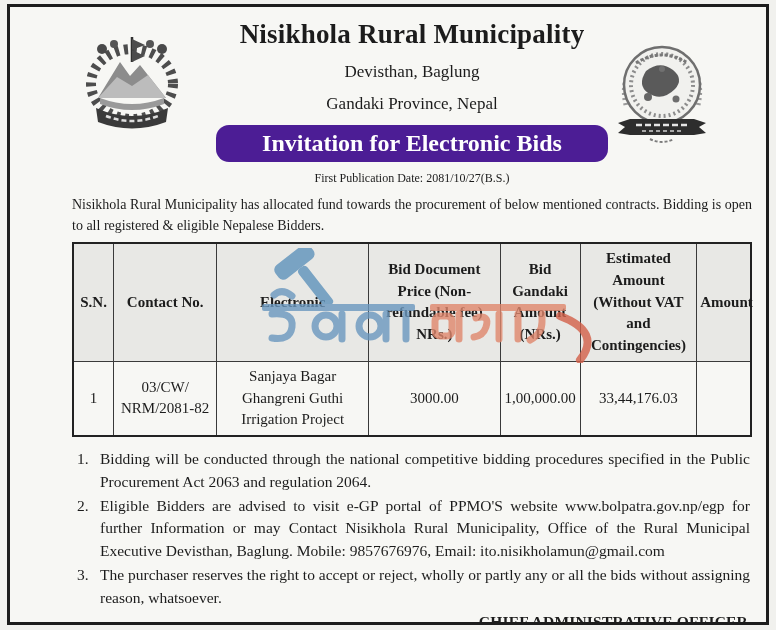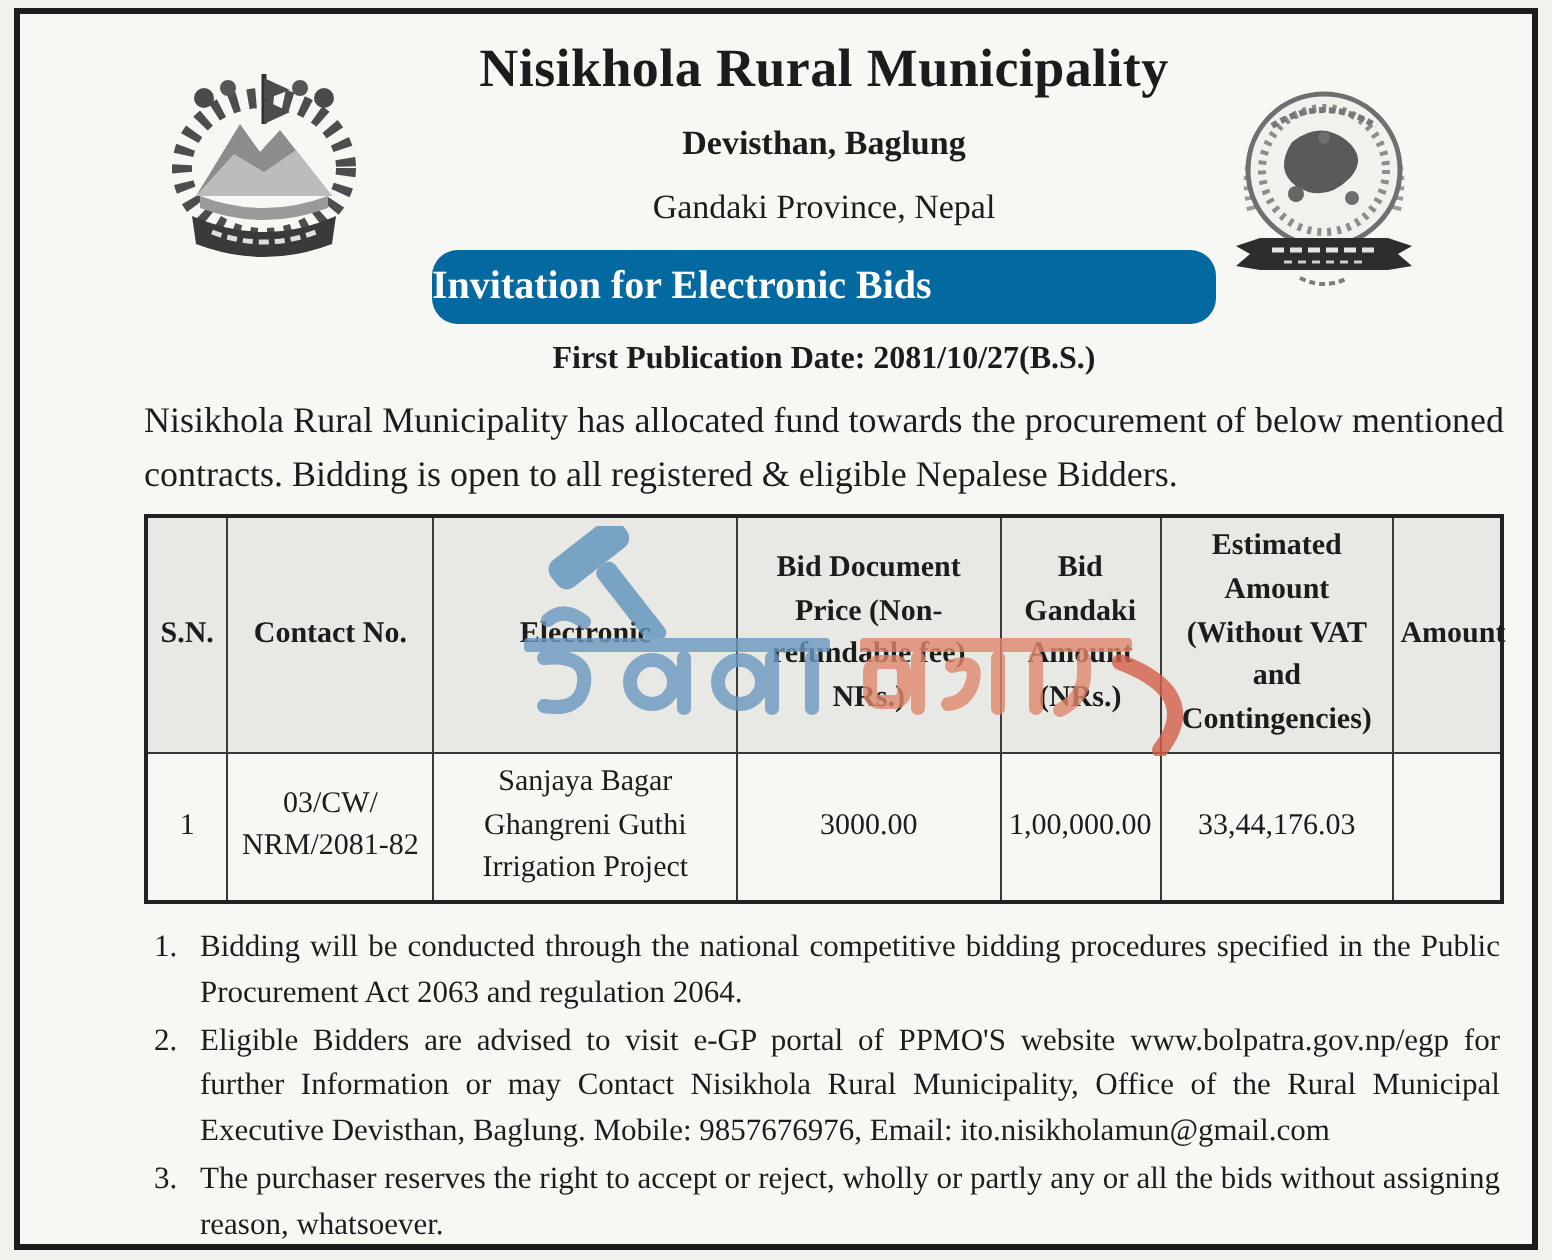--- a/index.html
+++ b/index.html
@@ -19,35 +19,35 @@
     padding-left: 48px;
   }
   .content { padding: 0 14px; position: relative; }
 
   
   .masthead { position: relative; text-align: center; }
   .logo-left  { position: absolute; left: 12px;  top: 13px; width: 96px;  height: 104px; }
   .logo-right { position: absolute; right: 44px; top: 22px; width: 92px;  height: 116px; }
   .t-muni   { margin-top: 12px; font-size: 27px; font-weight: bold; letter-spacing: .2px; }
   .t-office { margin-top: 12px; font-size: 21px; font-weight: bold; }
-  .t-addr   { margin-top: 12px; font-size: 17px; font-weight: bold; }
+  .t-addr   { margin-top: 12px; font-size: 17px; font-weight: normal; }
   .t-prov   { margin-top: 12px; font-size: 17px; font-weight: normal; }
 
   .banner {
     margin: 11px auto 0;
     width: 392px; height: 37px;
-    background: #0369a1;
+    background: #4c1d95;
     border-radius: 13px;
     color: #fff;
-    font-size: 20px; font-weight: bold;
-    line-height: 36px; 
-  }
-  .pubdate { margin-top: 9px; text-align: center; font-size: 16px; font-weight: bold; }
-
-  .intro { margin-top: 8px; font-size: 18px; line-height: 1.5; text-align: justify; }
+    font-size: 24px; font-weight: bold;
+    line-height: 36px; text-align: center;
+  }
+  .pubdate { margin-top: 9px; text-align: center; font-size: 12px; font-weight: normal; }
+
+  .intro { margin-top: 8px; font-size: 14px; line-height: 1.5; text-align: justify; }
 
   
   .table-wrap { position: relative; margin-top: 6px; }
   table {
     width: 100%;
     border-collapse: collapse;
     border: 2px solid #222;
     table-layout: fixed;
   }
   th, td {

